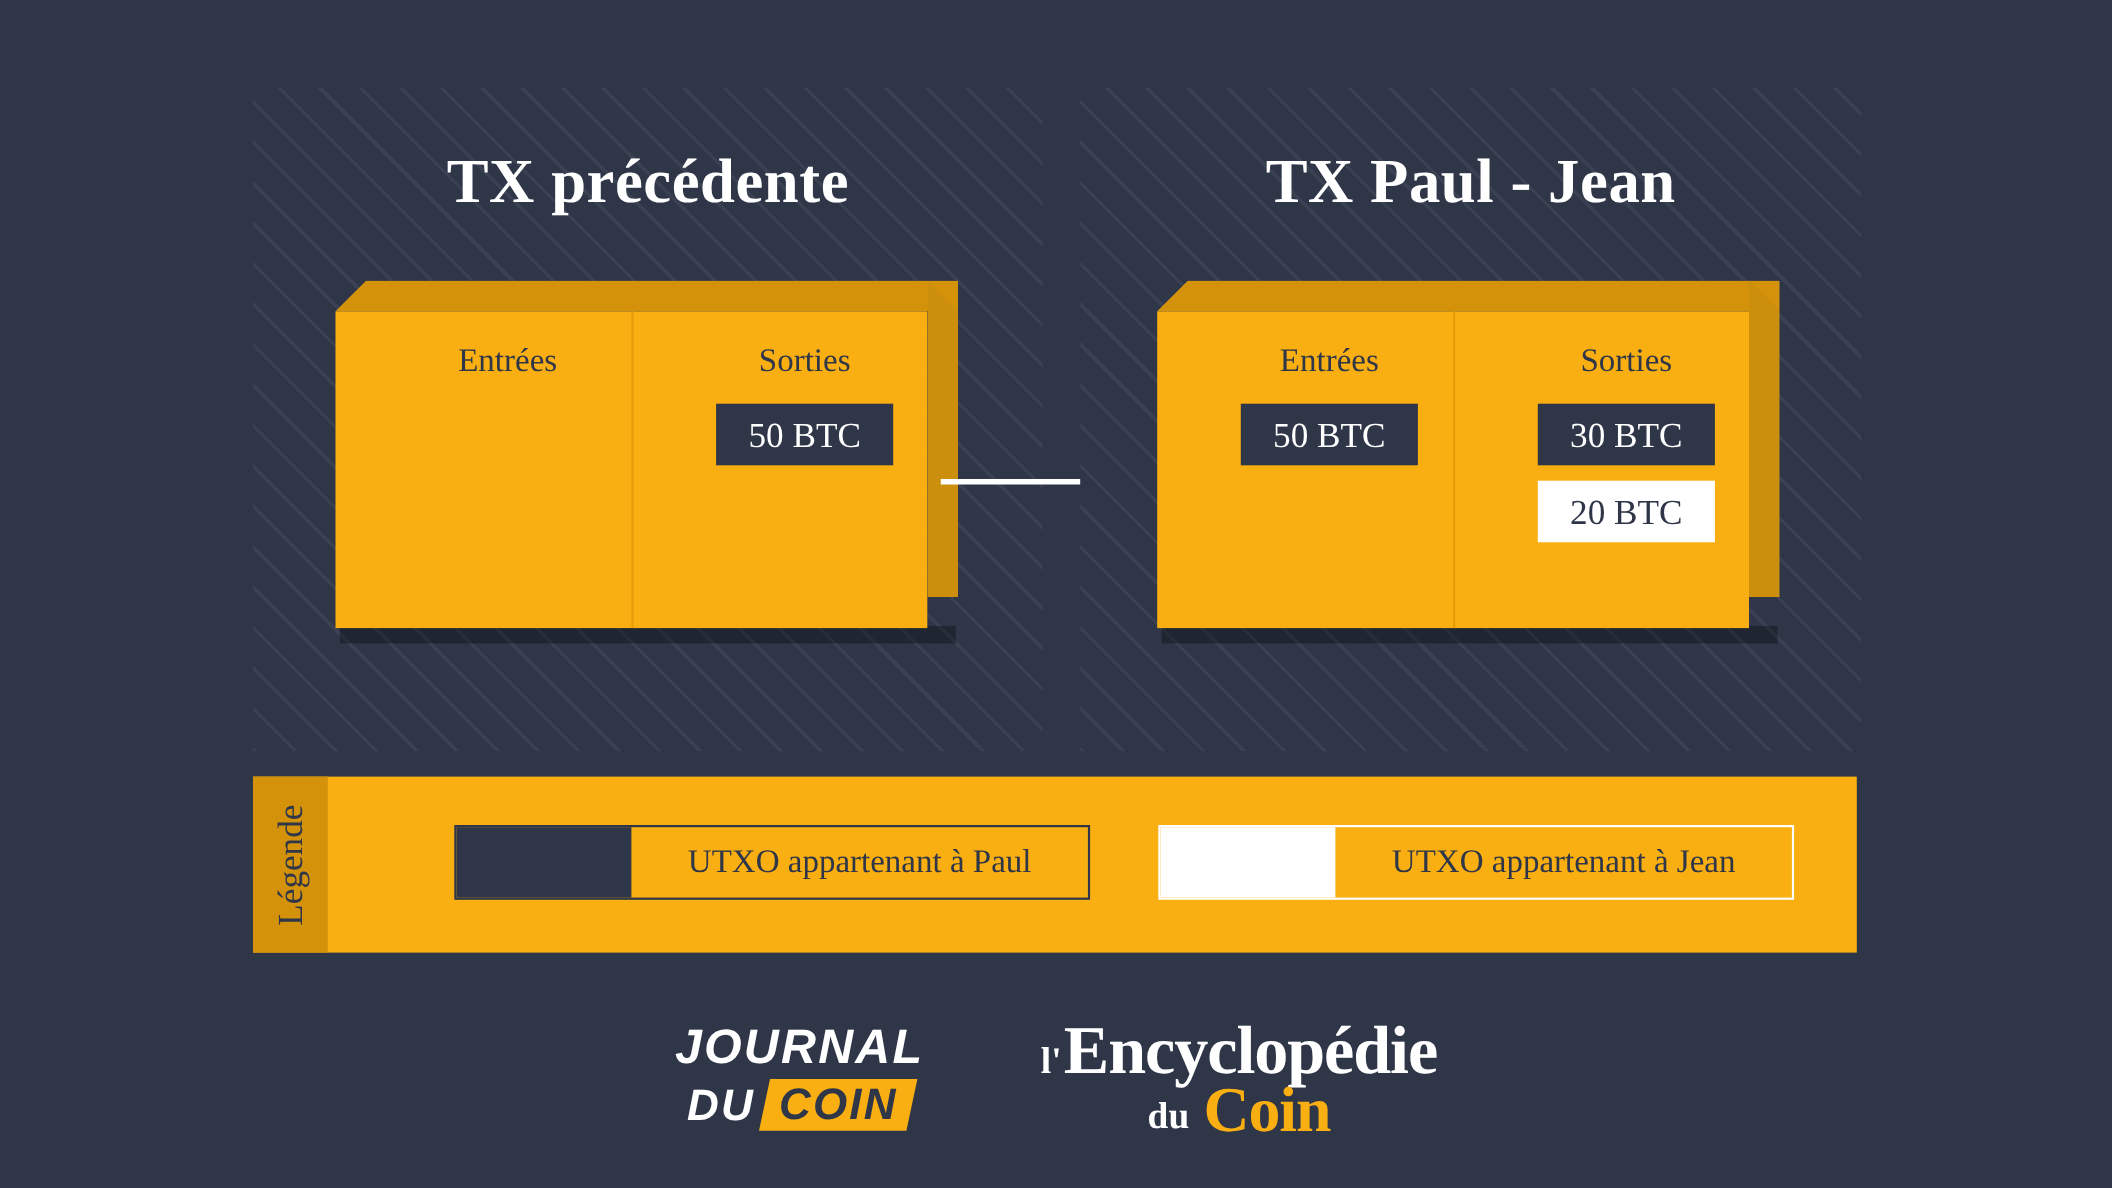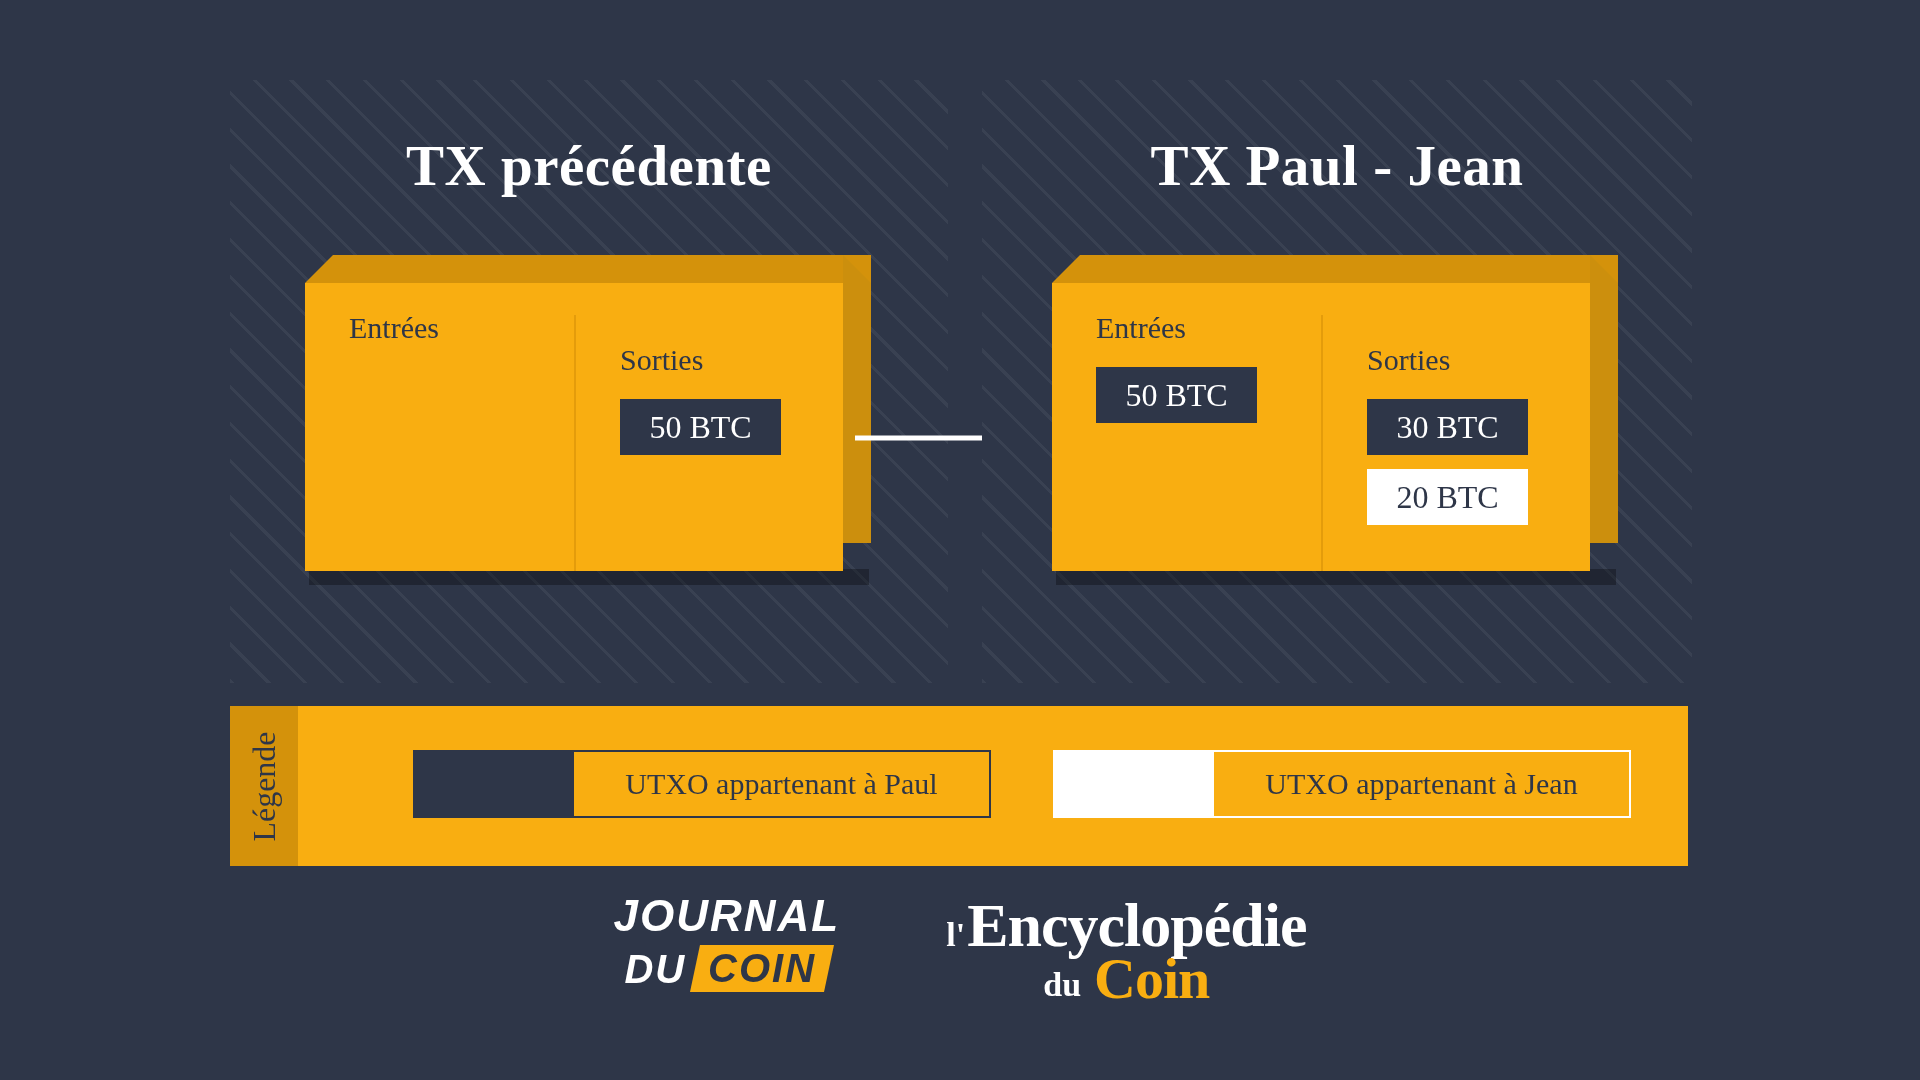--- a/index.html
+++ b/index.html
@@ -69,24 +69,24 @@
     position:absolute;
     top:28px;left:0;
     background:#f9ae11;
     display:flex;
   }
   .tx-col{
     position:relative;
     box-sizing:border-box;
     display:flex;
     flex-direction:column;
-    align-items:flex-start;
+    align-items:center;
     padding-left:44px;
   }
-  .tx-col + .tx-col{border-left:2px solid #e49c0b;margin-top:32px;}
+  .tx-col + .tx-col{border-left:2px solid #e49c0b;}
   .col-title{
     color:#2e3648;
     font-size:30px;
     margin-top:28px;
     margin-bottom:22px;
     white-space:nowrap;
   }
   .utxo{
     box-sizing:border-box;
     width:161px;
@@ -168,21 +168,21 @@
   #legend-entry-paul{left:115px;width:578px;border:2px solid #2e3648;}
   #legend-entry-paul .legend-swatch{background:#2e3648;}
   #legend-entry-jean{left:755px;width:578px;border:2px solid #ffffff;}
   #legend-entry-jean .legend-swatch{background:#ffffff;}
 
   
   #footer{
     position:absolute;
     left:0;top:900px;width:1920px;height:170px;
     display:flex;
-    align-items:flex-start;
+    align-items:center;
     justify-content:center;
     gap:106px;
   }
 
   
   #logo-jdc{
     display:flex;flex-direction:column;align-items:center;
     font-family:"Liberation Sans", sans-serif;
     transform:translateY(-6px);
   }

